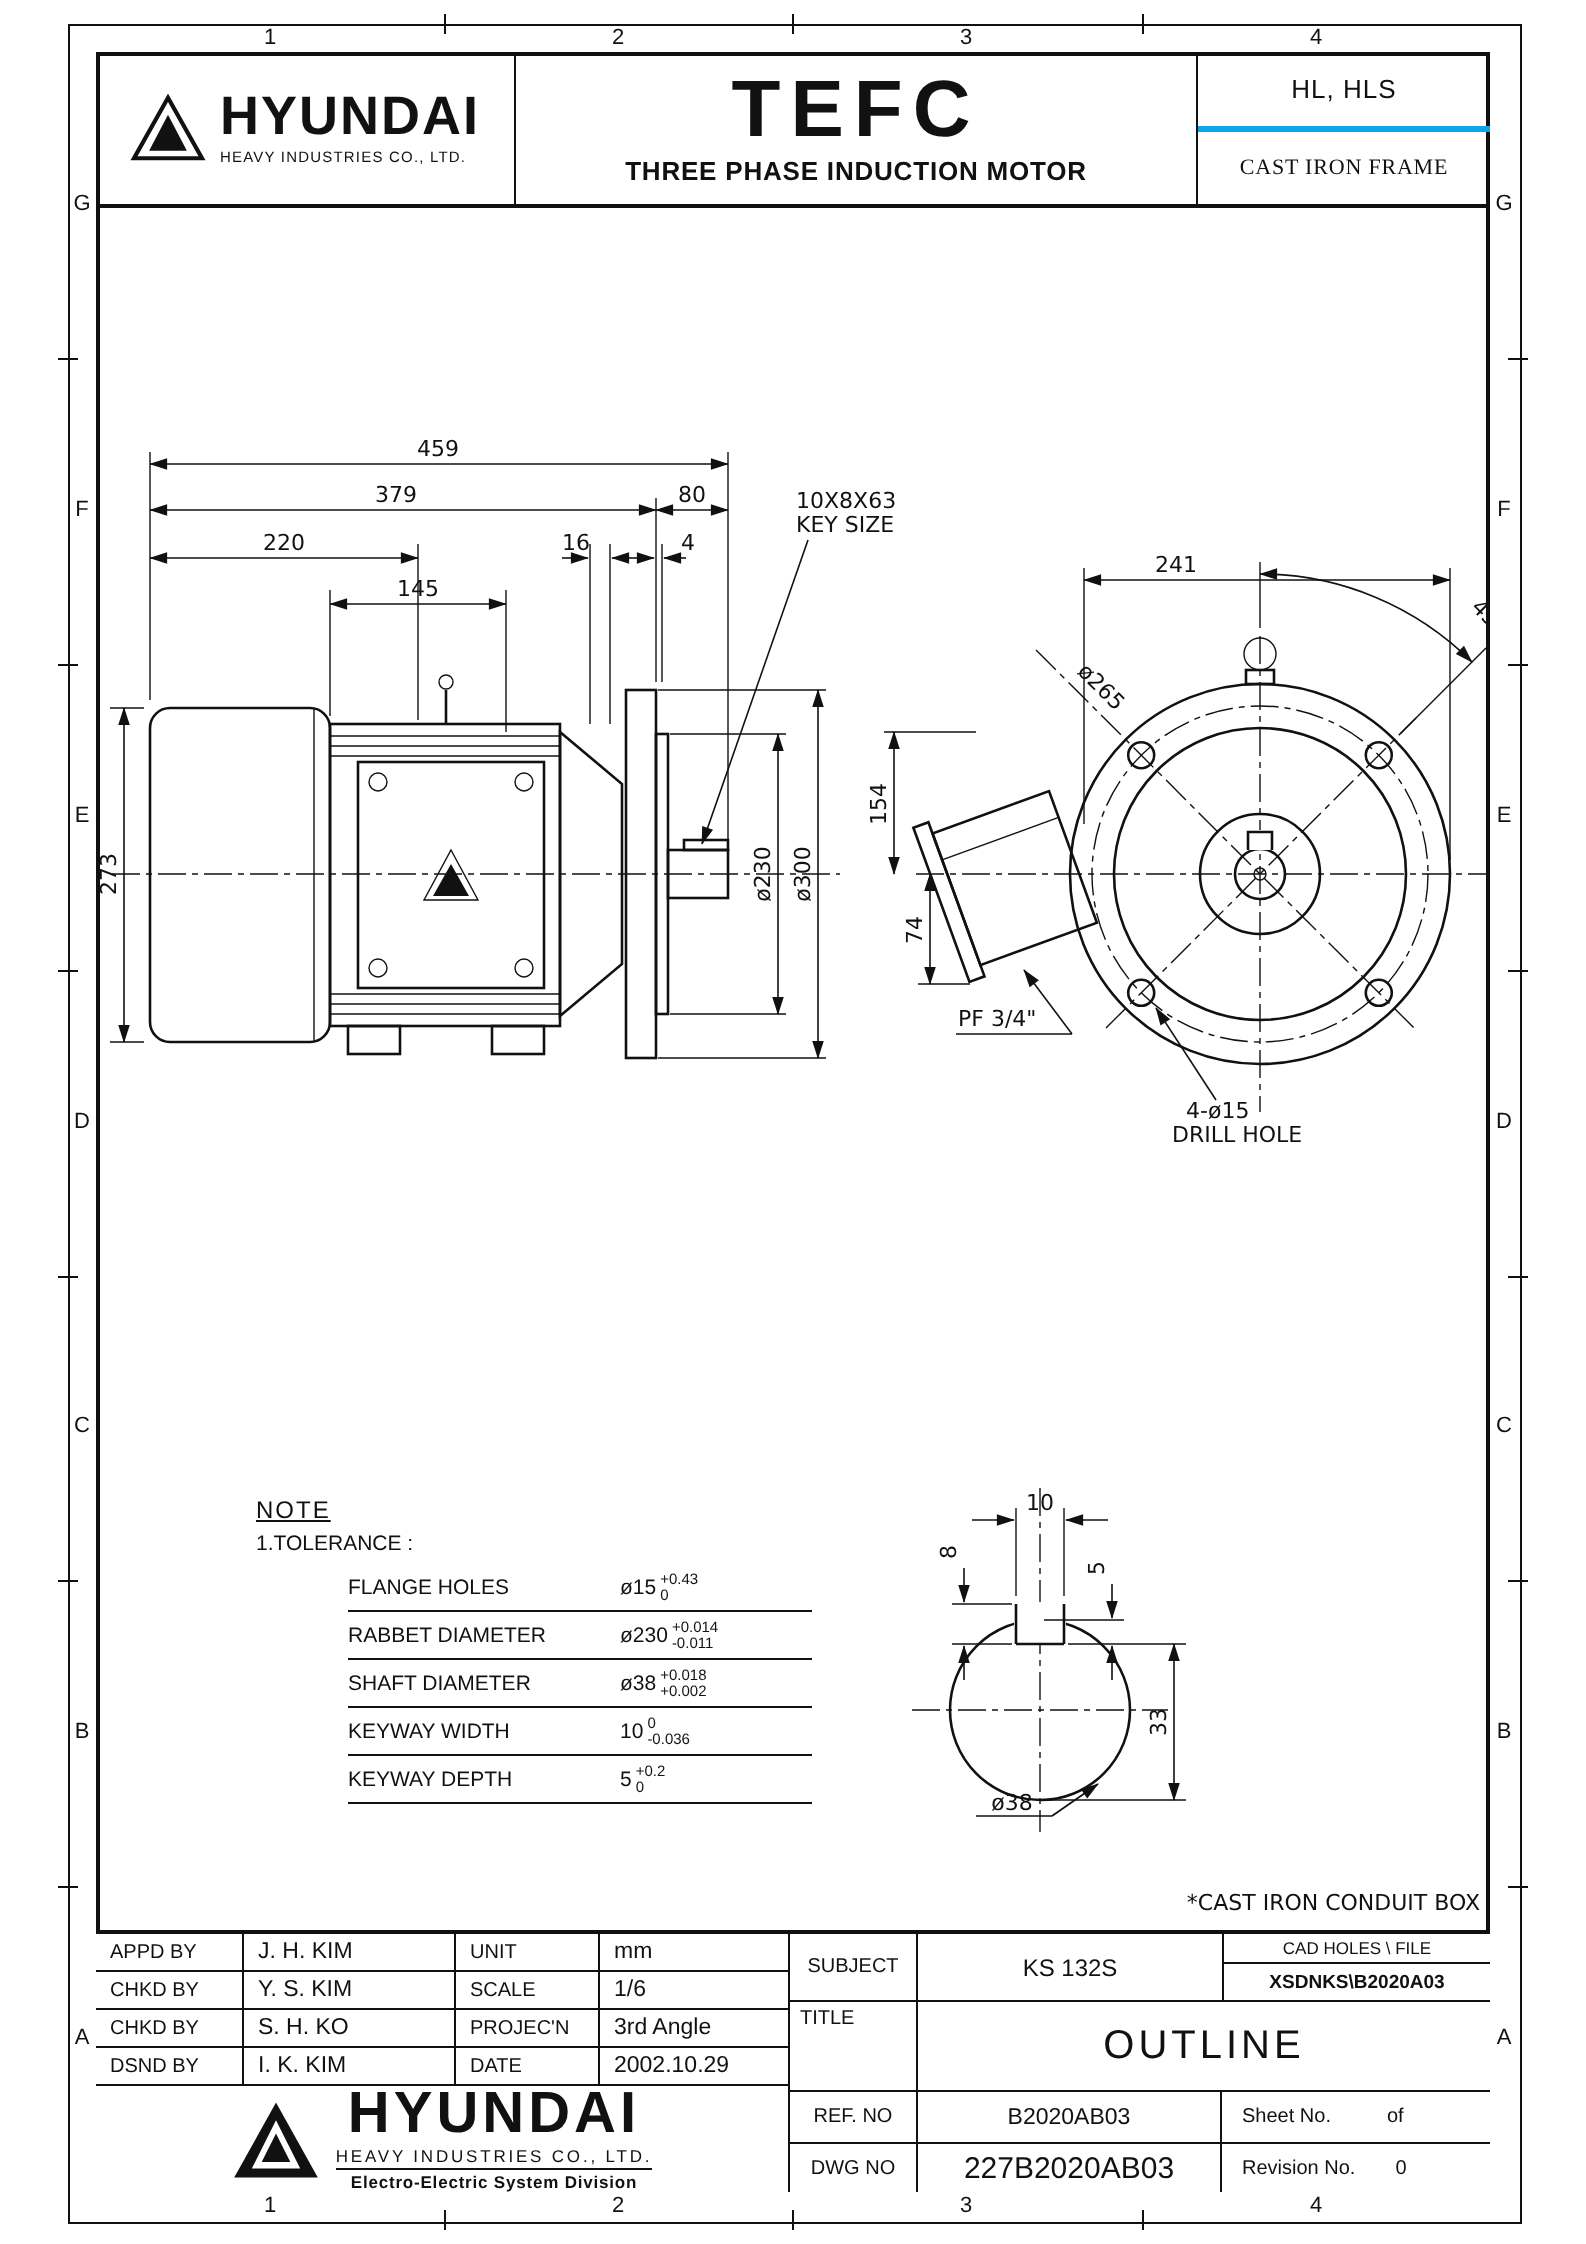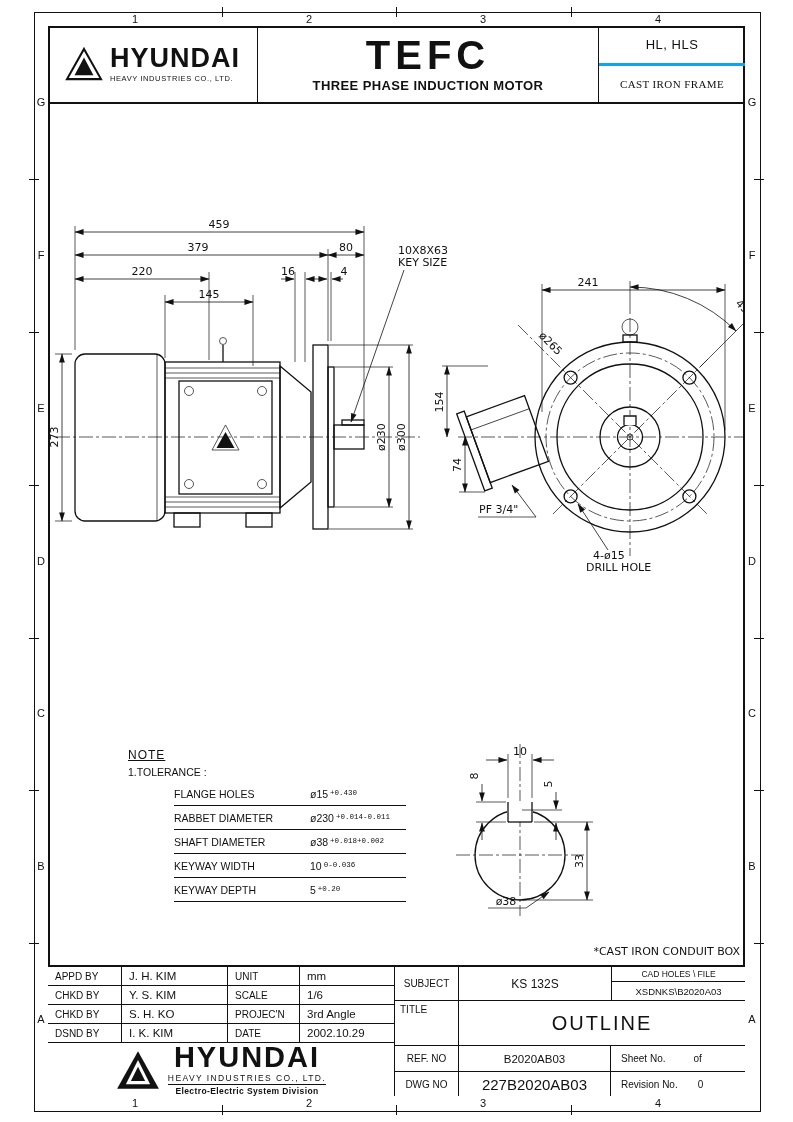--- a/index.html
+++ b/index.html
@@ -38,42 +38,42 @@
 
   
   .note{position:absolute;left:128px;top:736px;width:280px;margin-top:12px;}
   .note-title{font-size:12px;text-decoration:underline;letter-spacing:1px;}
   .note-line{font-size:10.5px;margin-top:4px;}
   .tol-rows{margin-left:46px;margin-top:4px;width:232px;}
   .tol-row{height:23px;display:flex;align-items:center;border-bottom:1px solid #111;}
   .tol-label{flex:1;font-size:10.5px;}
   .tol-valwrap{width:96px;display:flex;align-items:center;gap:2px;}
   .tol-value{font-size:10.5px;}
-  .tol-stack{display:flex;flex-direction:row;font-size:7.5px;line-height:7.5px;font-family:Liberation Mono, monospace;}
+  .tol-stack{display:flex;flex-direction:column;font-size:7.5px;line-height:7.5px;}
 
   
   .footer{position:absolute;left:48px;top:965px;width:697px;height:131px;box-sizing:border-box;border-top:2px solid #111;display:flex;background:#fff;}
   .f-left{width:347px;border-right:1px solid #111;display:flex;flex-direction:column;box-sizing:border-box;}
   .sign-grid{display:grid;grid-template-columns:74px 106px 72px 95px;grid-auto-rows:19px;}
   .sg-cell{border-bottom:1px solid #111;display:flex;align-items:center;padding-left:7px;font-size:10px;box-sizing:border-box;}
   .sg-cell.br{border-right:1px solid #111;}
   .sg-name{font-size:11.5px;}
   .f-logo{flex:1;display:flex;align-items:center;justify-content:center;gap:8px;}
   .f-logo-text{display:flex;flex-direction:column;align-items:center;}
   .f-brand{font-size:29px;font-weight:bold;letter-spacing:2px;line-height:1;}
   .f-sub1{font-size:8.5px;letter-spacing:1.4px;margin-top:1px;border-bottom:1px solid #111;padding-bottom:1px;}
   .f-sub2{font-size:8.5px;letter-spacing:.4px;margin-top:1px;font-weight:bold;}
   .f-right{flex:1;display:flex;flex-direction:column;}
   .row-line{display:flex;border-bottom:1px solid #111;box-sizing:border-box;}
   .cell-label{width:64px;border-right:1px solid #111;display:flex;align-items:center;justify-content:center;font-size:10px;box-sizing:border-box;}
   .subject-row{height:34px;}
   .subject-value{flex:1;display:flex;align-items:center;justify-content:center;font-size:12px;}
   .cad-box{width:134px;border-left:1px solid #111;display:flex;flex-direction:column;box-sizing:border-box;}
   .cad-header{height:15px;border-bottom:1px solid #111;display:flex;align-items:center;justify-content:center;font-size:8.5px;box-sizing:border-box;}
-  .cad-value{flex:1;display:flex;align-items:center;justify-content:center;font-size:9.5px;}
+  .cad-value{flex:1;display:flex;align-items:center;justify-content:center;font-size:9.5px;font-weight:bold;}
   .title-row{height:45px;}
   .title-label-cell{width:64px;border-right:1px solid #111;font-size:10px;padding:3px 0 0 5px;box-sizing:border-box;}
   .title-value{flex:1;display:flex;align-items:center;justify-content:center;font-size:20px;letter-spacing:2px;}
   .ref-row{height:26px;}
   .mid-cell{width:152px;border-right:1px solid #111;display:flex;align-items:center;justify-content:center;font-size:11.5px;box-sizing:border-box;}
   .sheet-cell{flex:1;display:flex;align-items:center;font-size:10px;padding-left:10px;gap:28px;}
   .dwg-row{flex:1;border-bottom:none;}
   .dwg-value{font-size:15px;text-align:center;}
 </style>
 </head>

